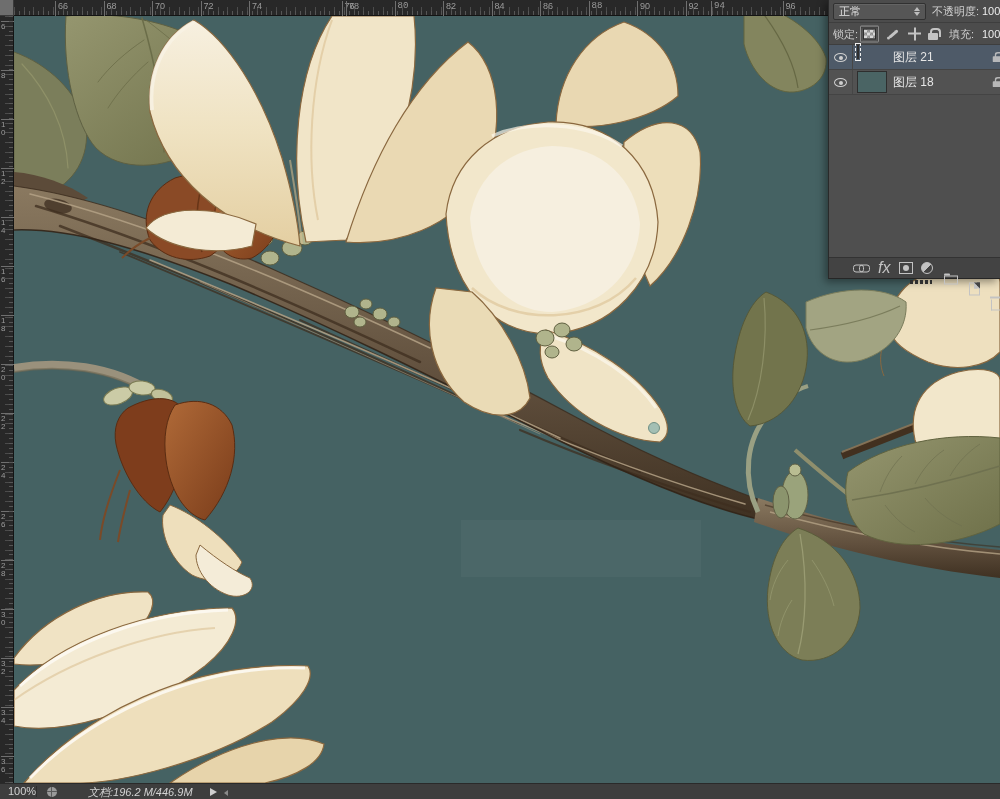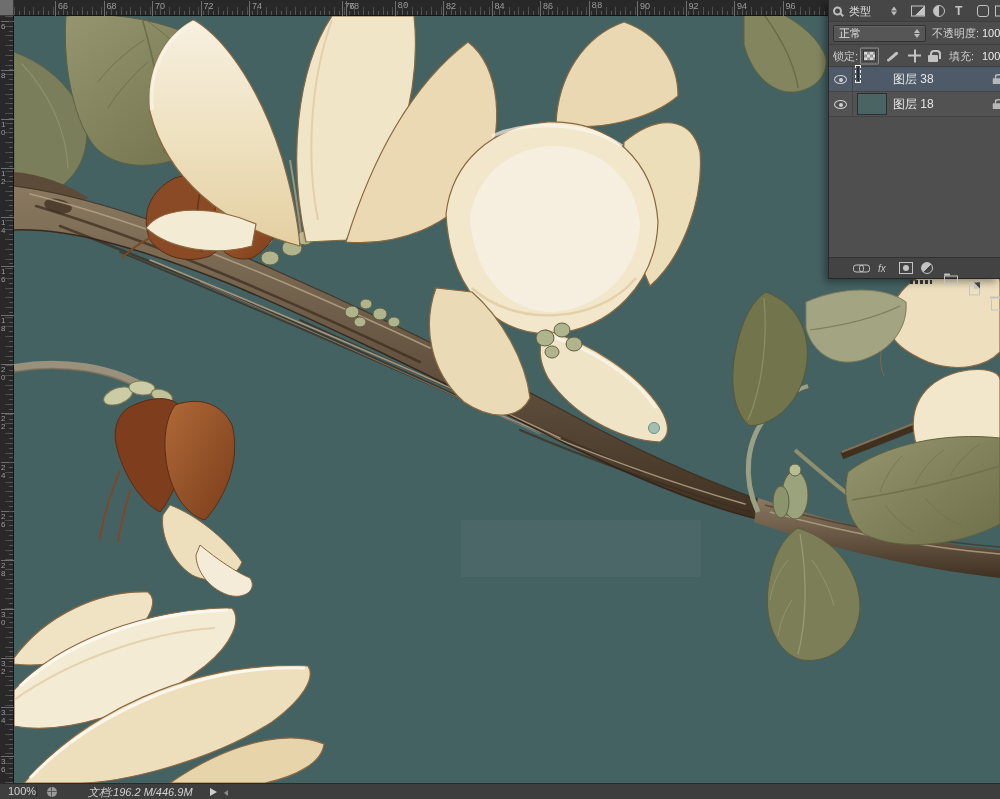--- a/index.html
+++ b/index.html
@@ -114,21 +114,21 @@
   .row-badge { position:absolute; left:163px; top:6px; transform:scale(.85); opacity:.9; }
 
   .panel-empty { height:113px; background:#4f4f4f; }
   .panel-bottom { position:absolute; left:0; right:0; bottom:0; height:21px; background:#434343;
     border-top:1px solid #333333; }
 
   .link-layers-icon { width:16px; height:9px; position:relative; }
   .link-layers-icon::before, .link-layers-icon::after { content:""; position:absolute; top:1px;
     width:9px; height:6px; border:1.5px solid #c3c3c3; border-radius:3px; }
   .link-layers-icon::before { left:0; } .link-layers-icon::after { left:6px; }
-  .layer-style-icon { color:#c3c3c3; font-style:italic; font-size:10px; font-weight:normal; }
+  .layer-style-icon { color:#c3c3c3; font-style:italic; font-size:16px; font-weight:normal; }
   .layer-mask-icon { width:14px; height:12px; border:1px solid #c3c3c3; display:flex;
     align-items:center; justify-content:center; }
   .layer-mask-icon::after { content:""; width:6px; height:6px; border-radius:50%; background:#c3c3c3; }
   .adjustment-layer-icon { width:12px; height:12px; border:1px solid #c3c3c3; border-radius:50%;
     background:linear-gradient(135deg,#c3c3c3 50%,transparent 50%); }
   .new-group-icon { width:14px; height:9px; border:1px solid #c3c3c3; position:relative; margin-top:3px; }
   .new-group-icon::before { content:""; position:absolute; top:-3px; left:-1px; width:6px; height:2px;
     background:#c3c3c3; border-radius:1px 1px 0 0; }
   .new-layer-icon { width:11px; height:13px; border:1px solid #c3c3c3; position:relative; }
   .new-layer-icon::before { content:""; position:absolute; top:-1px; right:-1px;
@@ -339,21 +339,21 @@
     <span class="rlab-t" style="left: 235px;">74</span>
     <span class="rlab-t" style="left: 283.5px; margin-left: 44px;">76</span>
     <span class="rlab-t" style="left: 332px;">78</span>
     <span class="rlab-t" style="left: 380.5px; font-family: Liberation Mono, monospace;">80</span>
     <span class="rlab-t" style="left: 429px;">82</span>
     <span class="rlab-t" style="left: 477.5px;">84</span>
     <span class="rlab-t" style="left: 526px; text-align: right;">86</span>
     <span class="rlab-t" style="left: 574.5px; font-family: Liberation Mono, monospace;">88</span>
     <span class="rlab-t" style="left: 623px;">90</span>
     <span class="rlab-t" style="left: 671.5px;">92</span>
-    <span class="rlab-t" style="left: 720px;">94</span>
+    <span class="rlab-t" style="left: 697px; font-family: Liberation Mono, monospace;">94</span>
     <span class="rlab-t" style="left: 768.5px;">96</span>
   </div>
 <div class="ruler-left">
     <span class="rlab-l" style="top: 5px;">6</span>
     <span class="rlab-l" style="top: 54px;">8</span>
     <span class="rlab-l" style="top: 103px;">1
 0</span>
     <span class="rlab-l" style="top: 152px;">1
 2</span>
     <span class="rlab-l" style="top: 201px;">1
@@ -377,31 +377,20 @@
     <span class="rlab-l" style="top: 642px;">3
 2</span>
     <span class="rlab-l" style="top: 691px;">3
 4</span>
     <span class="rlab-l" style="top: 740px;">3
 6</span>
   </div>
 
 <div id="layers-panel">
 
-  <div class="p-row row-filter">
-    <span class="pico search-icon"></span>
-    <span class="kind-box">
-      <span>类型</span>
-    </span>
-    <span class="pico updn" style="left:62px">
-        <i class="u"></i>
-        <i class="d"></i>
-      </span>
-    <span class="filter-icons-slot"></span>
-  <span class="pico filter-pixel-icon" style="left: 82px;"></span><span class="pico filter-adjustment-icon" style="left: 104px;"></span><span class="pico filter-type-icon" style="left: 126px;">T</span><span class="pico filter-shape-icon" style="left: 148px;"></span><span class="pico filter-smart-icon" style="left: 166px;"></span></div>
 
   <div class="p-row row-blend">
     <span class="p-select">
       <span>正常</span>
       <span class="updn">
           <i class="u"></i>
           <i class="d"></i>
         </span>
     </span>
     <span class="p-label" style="left:103px">不透明度:</span>
@@ -422,21 +411,21 @@
       </span><span class="lockbtn" style="left: 96px;">
         <span class="lock-all-icon"></span>
       </span></div>
 
   <div class="layers-list">
       <div class="layer-row selected">
     <span class="eye-cell">
       <span class="eye-icon"></span>
     </span>
     <span class="thumb t-art-light active"></span>
-    <span class="lname">图层 38</span>
+    <span class="lname">图层 21</span>
     <span class="row-badge layer-lock-badge"></span>
   </div>
       <div class="layer-row">
     <span class="eye-cell">
       <span class="eye-icon"></span>
     </span>
     <span class="thumb t-solid-teal"></span>
     <span class="lname">图层 18</span>
     <span class="row-badge layer-lock-badge"></span>
   </div>

